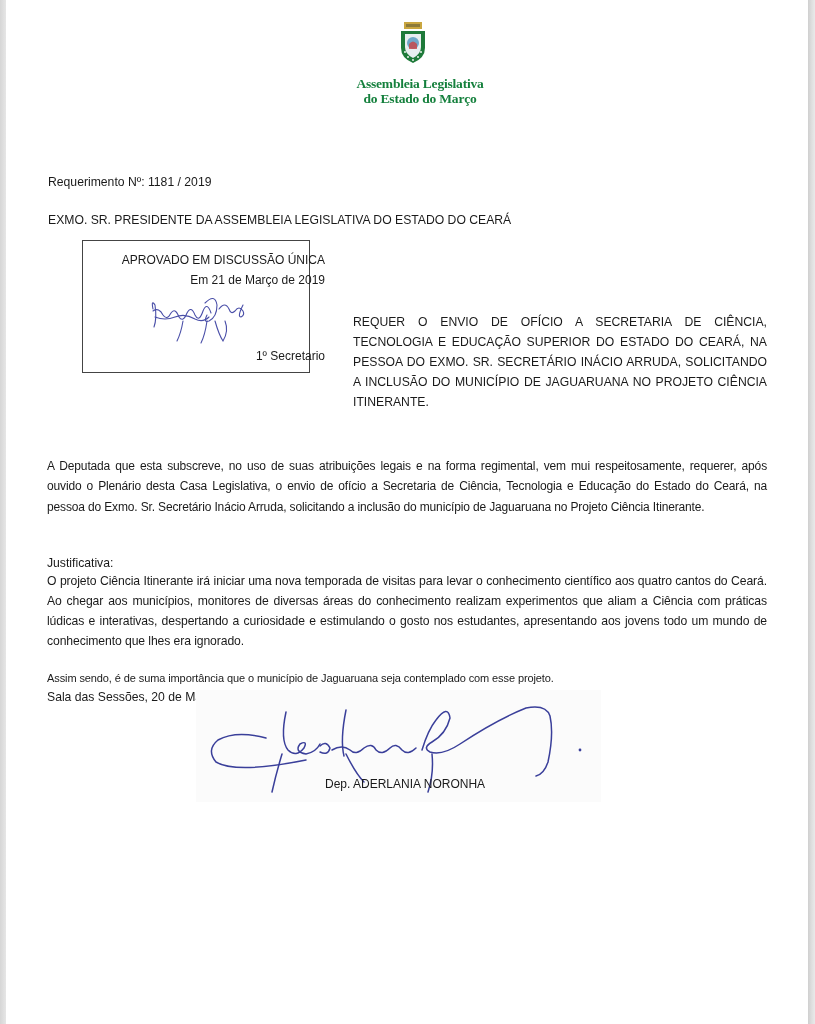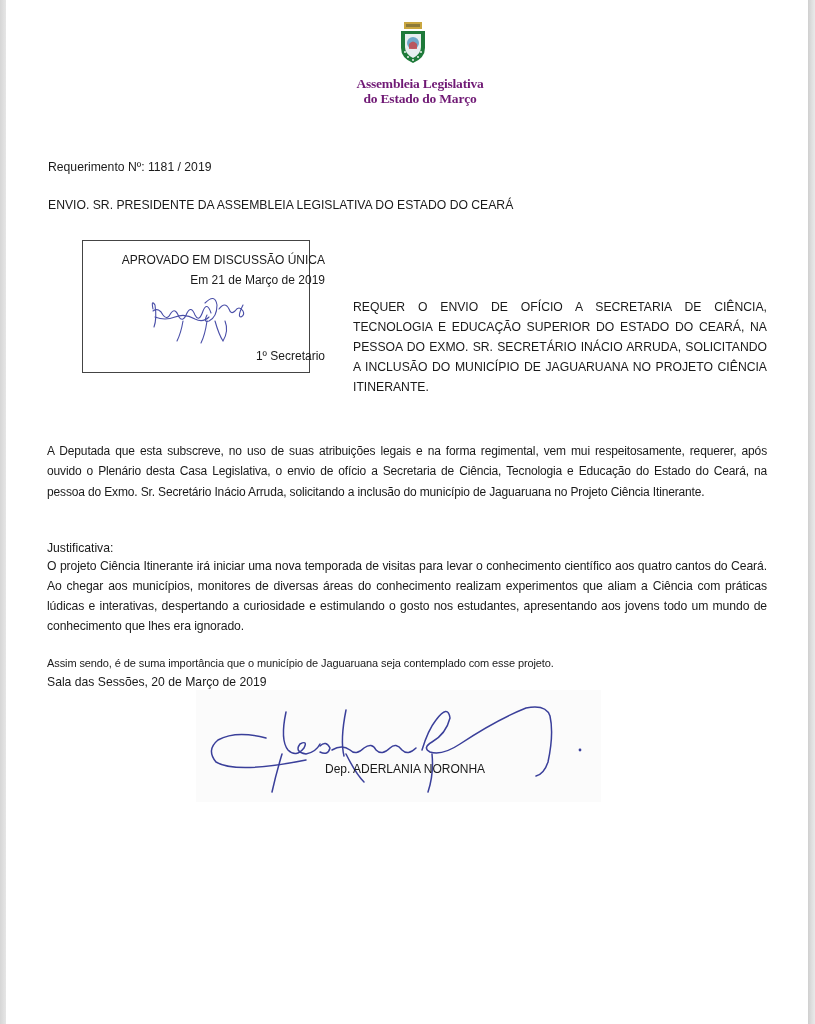--- a/index.html
+++ b/index.html
@@ -10,28 +10,28 @@
       color: #1a1a1a;
     }
     .edge-left {
       position: absolute; left: 0; top: 0; width: 6px; height: 1024px;
       background: linear-gradient(to right, #d6d6d6, #e6e6e6);
     }
     .edge-right {
       position: absolute; left: 808px; top: 0; width: 7px; height: 1024px;
       background: linear-gradient(to right, #cfcfcf, #dedede, #eaeaea);
     }
-    .abs { position: absolute; }
+    .abs { position: absolute; margin-top: 15px; }
 
     
     .crest { position: absolute; left: 400px; top: 22px; width: 26px; height: 42px; }
     .org-name {
       position: absolute; left: 330px; top: 76px; width: 180px; text-align: center;
       font-family: "Liberation Serif", "DejaVu Serif", serif; font-weight: bold;
-      font-size: 13.5px; line-height: 15px; color: #701a75; letter-spacing: -0.2px;
+      font-size: 13.5px; line-height: 15px; color: #15803d; letter-spacing: -0.2px;
     }
 
     .t12 { font-size: 12.2px; line-height: 19.5px; }
 
     .req-number { left: 48px; top: 158px; }
     .addressee { left: 48px; top: 196px; }
 
     
     .approval-box {
       position: absolute; left: 82px; top: 240px; width: 228px; height: 133px;
@@ -87,21 +87,21 @@
   <circle cx="13" cy="38" r="0.9" fill="#fff"></circle>
     <circle cx="18" cy="35" r="0.9" fill="#fff"></circle>
   <circle cx="21" cy="30" r="0.9" fill="#fff"></circle>
 </svg>
 <div class="org-name">
   <div>Assembleia Legislativa</div>
   <div>do Estado do Março</div>
 </div>
 
 <div class="abs t12 req-number">Requerimento Nº: 1181 / 2019</div>
-<div class="abs t12 addressee">ENVIO. SR. PRESIDENTE DA ASSEMBLEIA LEGISLATIVA DO ESTADO DO CEARÁ</div>
+<div class="abs t12 addressee">EXMO. SR. PRESIDENTE DA ASSEMBLEIA LEGISLATIVA DO ESTADO DO CEARÁ</div>
 
 <div class="approval-box">
   <div class="line l1">APROVADO EM DISCUSSÃO ÚNICA</div>
   <div class="line l2">Em 21 de Março de 2019</div>
   <svg class="sig1" width="110" height="58" viewBox="0 0 110 58">
     <g fill="none" stroke="#4a4fa8" stroke-width="1.1" stroke-linecap="round">
       <path d="M8 18 Q6 8 10 14 Q12 28 9 36"></path>
       <path d="M8 20 Q14 16 18 24 Q22 30 26 22 Q30 16 34 26 Q38 32 42 22 Q46 14 50 24 Q54 32 58 20 Q62 10 66 22"></path>
       <path d="M10 26 Q20 30 30 26 Q40 22 50 28 Q58 32 64 26"></path>
       <path d="M60 12 Q70 2 72 14 Q72 26 64 30 Q58 32 62 24"></path>

